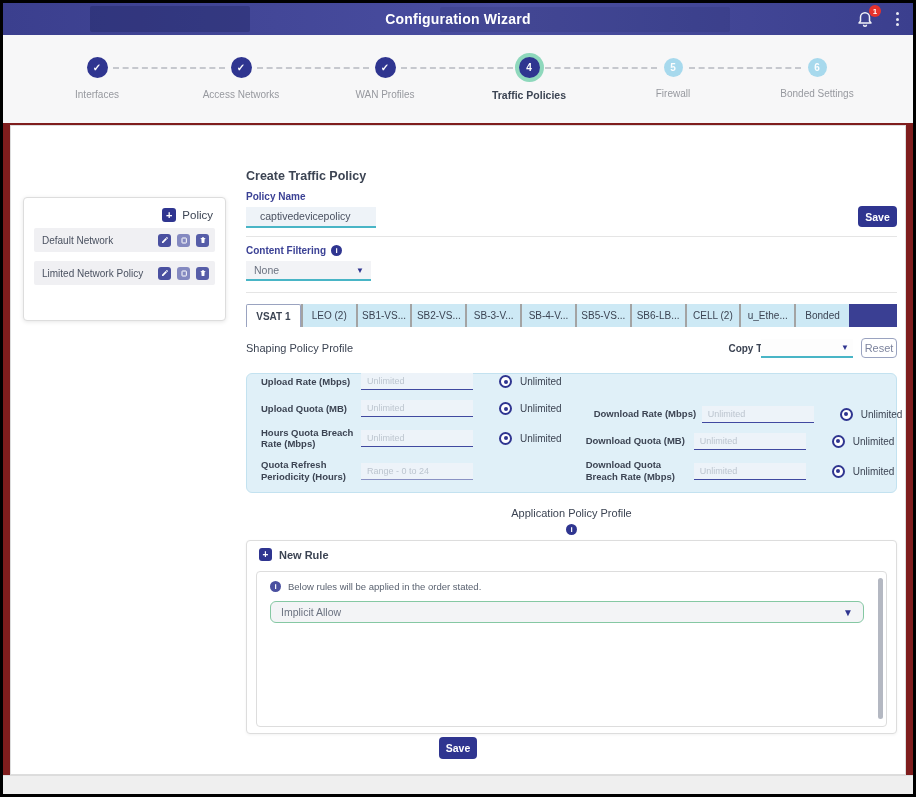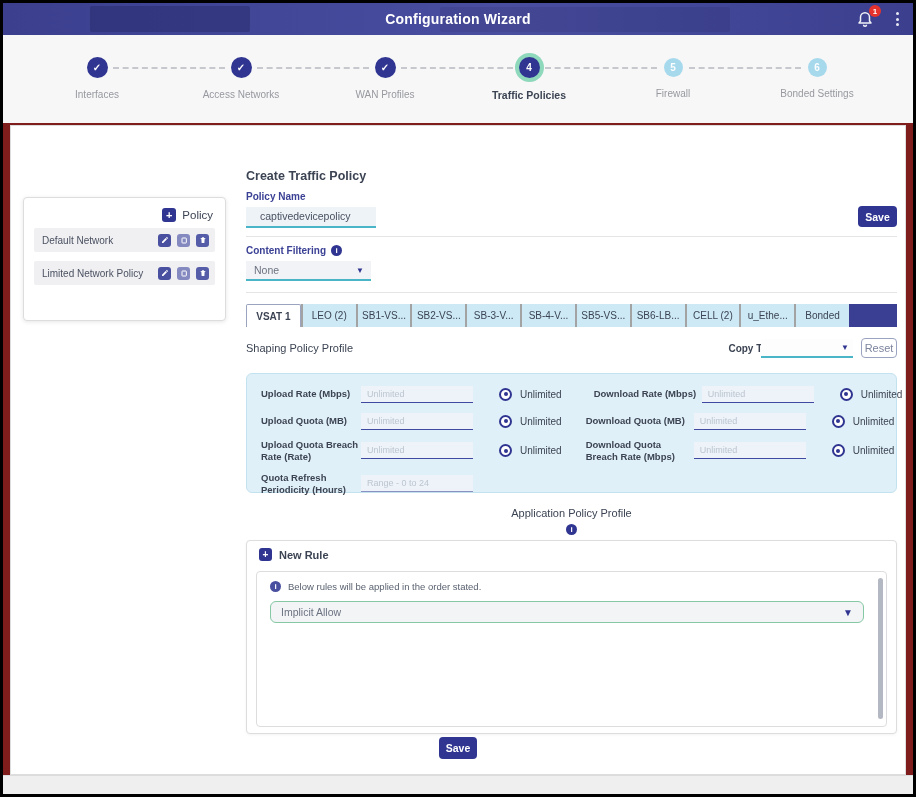--- a/index.html
+++ b/index.html
@@ -86,21 +86,21 @@
   .shaping-title { font-size:11px; color:#3c4453; }
   .copyto { position:absolute; right:126px; font-size:10px; font-weight:bold; color:#3c4453; }
   .copyto-select { position:absolute; right:44px; width:92px; height:19px; border-bottom:2px solid #49b5c6; background:#fdfdfd;
     cursor:pointer; }
   .copyto-select .caret { right:4px; top:4px; }
   .reset-btn { position:absolute; right:0; width:36px; height:20px; background:#fff; border:1px solid #9aa3c0; border-radius:4px;
     font-size:11px; color:#7d849e; cursor:pointer; }
 
   
   .shape-panel { margin-top:14px; height:120px; background:#e0f0f8; border:1px solid #c3e2f0; border-radius:6px;
-    padding:11px 18px 0 14px; display:flex; gap:24px; }
+    padding:11px 18px 0 14px; display:flex; gap:24px;align-items:flex-end; }
   .shape-col { flex:1; }
   .s-row { display:flex; align-items:center; margin-bottom:9px; min-height:18px; }
   .s-label { width:100px; font-size:9.5px; font-weight:bold; color:#3c4453; line-height:1.25; }
   .s-input { width:112px; height:17px; background:#edf3f9; border:none; border-bottom:1.5px solid #4049a0;
     font-size:9px; color:#4a5160; padding:0 6px; outline:none; }
   .s-input::placeholder { color:#bcc5cf; }
   .radio-wrap { display:flex; align-items:center; gap:8px; margin-left:26px; cursor:pointer; }
   .radio { position:relative; width:13px; height:13px; border:2px solid #2f3590; border-radius:50%; background:#fff; }
   .radio::after { content:""; position:absolute; left:2.5px; top:2.5px; width:4px; height:4px; background:#2f3590; border-radius:50%; }
   .radio-lbl { font-size:10px; color:#3c4453; }
@@ -290,21 +290,21 @@
           </div>
           <div class="s-row">
             <span class="s-label">Upload Quota (MB)</span>
             <input class="s-input" type="text" placeholder="Unlimited" style="">
             <span class="radio-wrap">
               <span class="radio"></span>
               <span class="radio-lbl">Unlimited</span>
             </span>
           </div>
           <div class="s-row">
-            <span class="s-label">Upload Quota Breach Rate (Rate)</span>
+            <span class="s-label">Hours Quota Breach Rate (Mbps)</span>
             <input class="s-input" type="text" placeholder="Unlimited" style="">
             <span class="radio-wrap">
               <span class="radio"></span>
               <span class="radio-lbl">Unlimited</span>
             </span>
           </div>
           <div class="s-row">
             <span class="s-label">Quota Refresh Periodicity (Hours)</span>
             <input class="s-input" type="text" style="border-bottom-color: rgb(138, 146, 196);" placeholder="Range - 0 to 24">
           </div>

